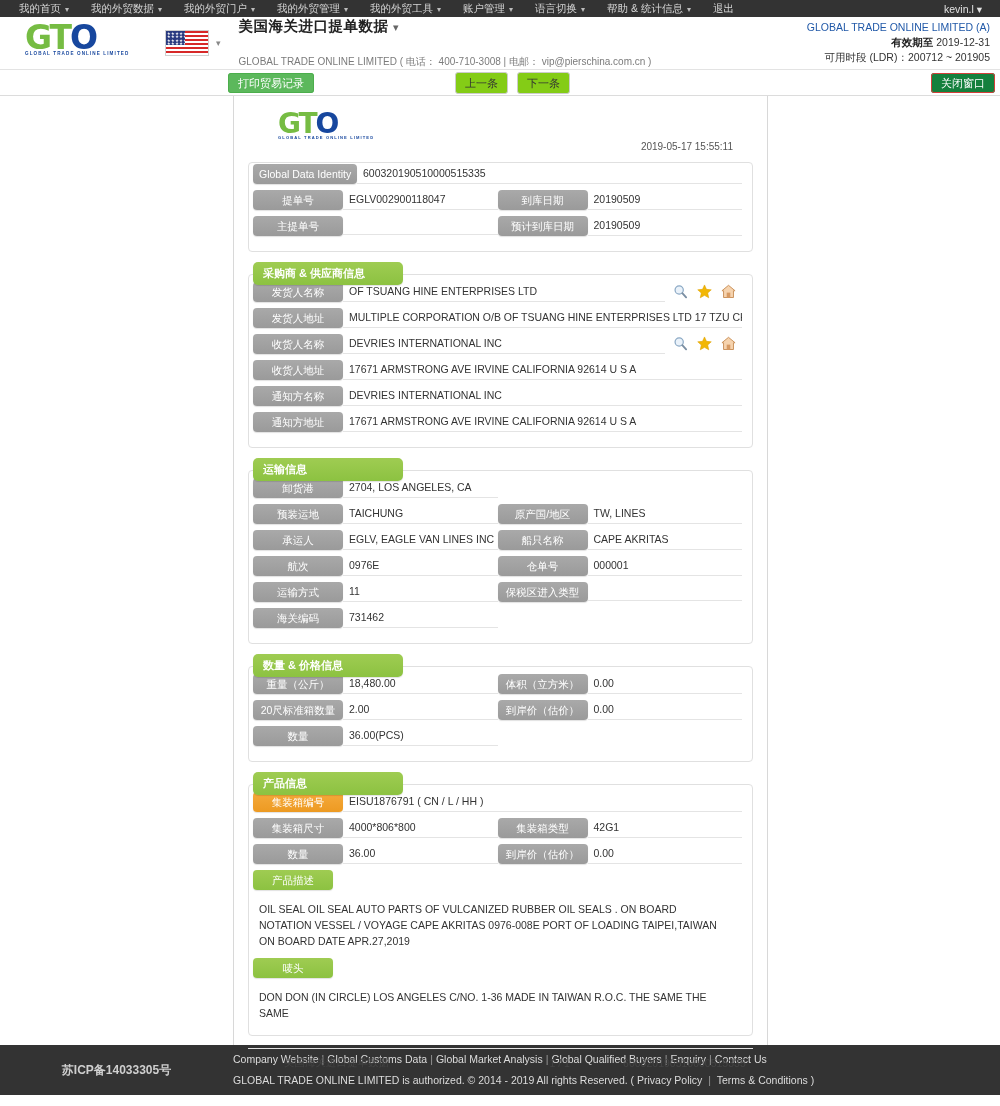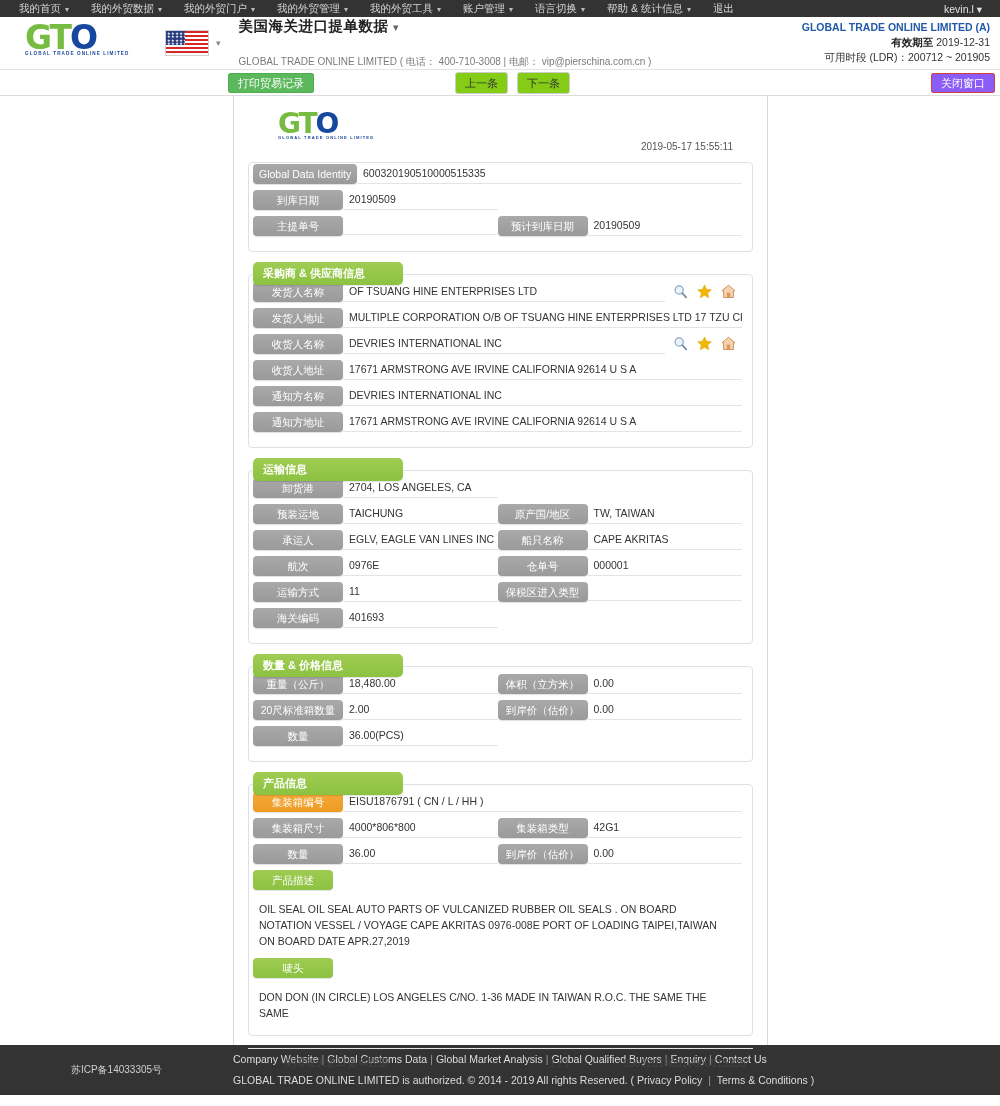--- a/index.html
+++ b/index.html
@@ -57,37 +57,37 @@
   .flag-caret{color:#888;font-size:9px;}
   .title-block{ margin-left:18px; }
   .title-block .t1{
     font-size:14.5px; color:#222; font-weight:bold; letter-spacing:.5px;
   }
   .title-block .t1 .caret{ font-weight:normal; color:#666; font-size:11px;}
   .title-block .t2{ font-size:10px; color:#7b7b7b; margin-top:19px;}
   .acct{
     position:absolute; right:10px; top:3px; text-align:right; line-height:15px;
   }
-  .acct .a1{ color:#2159a8; font-size:10.5px; font-weight:bold;}
+  .acct .a1{ color:#2159a8; font-size:10.5px; font-weight:normal;}
   .acct .a2{ font-size:10.5px; color:#333;}
   .acct .a2 b{color:#222;}
   .acct .a3{ font-size:10.5px; color:#333;}
 
   
   .toolbar{
     height:26px; background:#fff; border-bottom:1px solid #dcdcdc;
     display:flex; align-items:center; position:relative;
   }
   .btn{
     font-size:11px; border-radius:3px; padding:3px 9px; cursor:pointer;
     border:1px solid transparent; line-height:14px; white-space:nowrap;
   }
   .btn-green{ background:#5cb85c; border-color:#4cae4c; color:#fff;}
   .btn-grey{ background:#84cc16; border-color:#cccccc; color:#333;}
-  .btn-red{ background:#8b5cf6; border-color:#d43f3a; color:#fff;}
+  .btn-red{ background:#15803d; border-color:#d43f3a; color:#fff;}
   .tb-left{ position:absolute; left:228px;}
   .tb-mid{ position:absolute; left:455px; display:flex; gap:9px;}
   .tb-right{ position:absolute; right:5px;}
 
   
   .page{ background:#fff; height:949px; position:relative;}
   .doc{
     position:absolute; left:233px; top:0; width:535px;
     border:1px solid #d8d8d8; border-top:none; border-bottom:none;
     background:#fff; height:100%;
@@ -148,21 +148,21 @@
   }
   .doc-foot .f1{ width:54%; padding-left:30px;}
   .doc-foot .f2{ width:16%; text-align:center;}
   .doc-foot .f3{ flex:1; text-align:left; padding-left:24px;}
 
   
   .footer{
     background:#333333; color:#dcdcdc; height:50px;
     display:flex; align-items:center; font-size:10.5px;
   }
-  .footer .icp{ width:233px; text-align:center; color:#cfcfcf; font-size:10px;}
+  .footer .icp{ width:233px; text-align:center; color:#cfcfcf; font-size:12px;font-weight:bold;}
   .footer .fcol{ line-height:21px;}
   .footer a{ color:#dcdcdc; text-decoration:none; cursor:pointer;}
   .footer .sep{ color:#9a9a9a; padding:0 3px;}
 </style>
 </head>
 <body>
 
 <div class="topnav">
   <div id="nav-items" style="display:flex;align-items:center;">
       <div class="nav-item"><span>我的首页</span><span class="caret">▾</span></div>
@@ -244,20 +244,24 @@
     </div>
 
     <div class="panel">
       <div class="row">
         <div class="cell full">
           <span class="lbl wide">Global Data Identity</span>
           <span class="val">600320190510000515335</span>
         </div>
       </div>
       <div class="row">
+        <div class="cell half">
+          <span class="lbl">提单号</span>
+          <span class="val">EGLV002900118047</span>
+        </div>
         <div class="cell half">
           <span class="lbl">到库日期</span>
           <span class="val">20190509</span>
         </div>
       </div>
       <div class="row">
         <div class="cell half">
           <span class="lbl">主提单号</span>
           <span class="val"></span>
         </div>
@@ -357,21 +361,21 @@
               <span class="val">2704, LOS ANGELES, CA</span>
             </div>
           </div>
           <div class="row">
             <div class="cell half">
               <span class="lbl ">预装运地</span>
               <span class="val">TAICHUNG</span>
             </div>
             <div class="cell half">
               <span class="lbl ">原产国/地区</span>
-              <span class="val">TW, TAIWAN</span>
+              <span class="val">TW, LINES</span>
             </div>
           </div>
           <div class="row">
             <div class="cell half">
               <span class="lbl ">承运人</span>
               <span class="val">EGLV, EAGLE VAN LINES INC</span>
             </div>
             <div class="cell half">
               <span class="lbl ">船只名称</span>
               <span class="val">CAPE AKRITAS</span>
@@ -393,21 +397,21 @@
               <span class="val">11</span>
             </div>
             <div class="cell half">
               <span class="lbl ">保税区进入类型</span>
               <span class="val"></span>
             </div>
           </div>
           <div class="row">
             <div class="cell half">
               <span class="lbl ">海关编码</span>
-              <span class="val">401693</span>
+              <span class="val">731462</span>
             </div>
             <div class="cell half"></div>
           </div>
         </div>
     </div>
 
     <div class="panel with-head">
       <div class="panel-head">数量 &amp; 价格信息</div>
       <div id="quantity-rows" style="margin-top:6px;">
           <div class="row">

